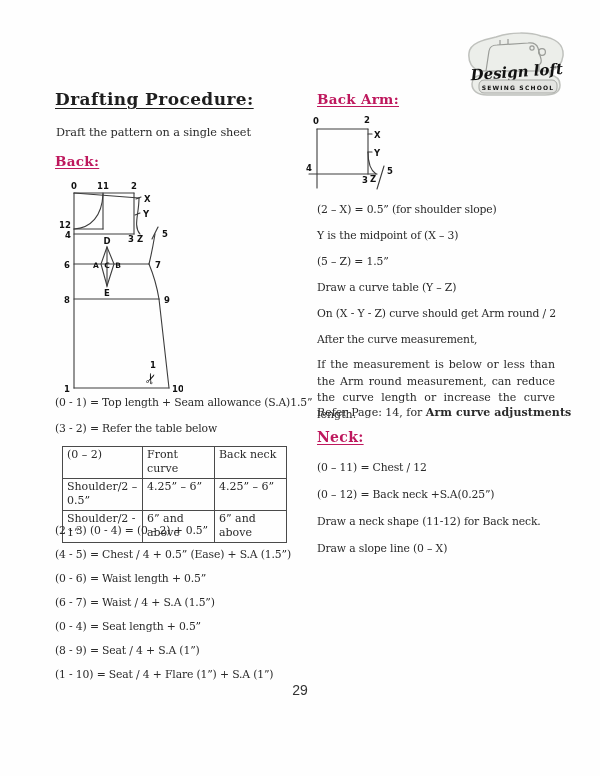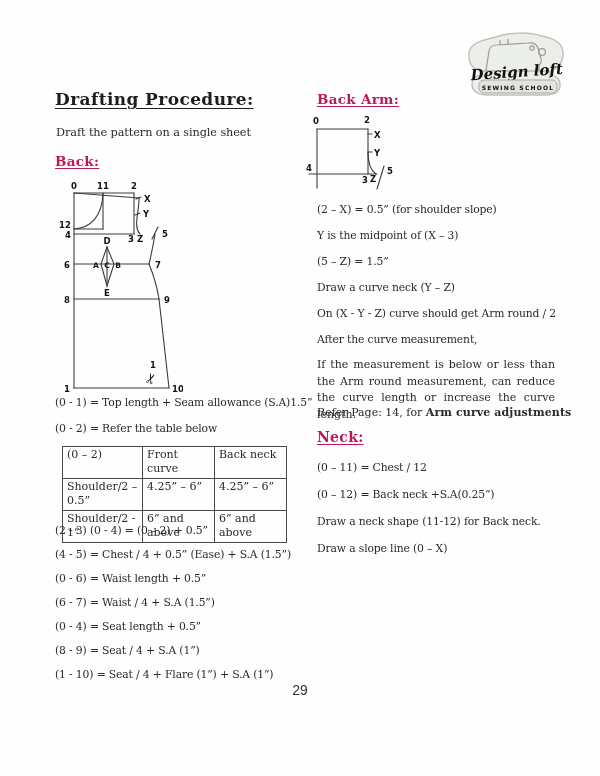--- a/index.html
+++ b/index.html
@@ -97,21 +97,21 @@
       <text x="109" y="127">9</text>
       <text x="12" y="216" text-anchor="middle">1</text>
       <text x="117" y="216">10</text>
       <text x="98" y="192" text-anchor="middle">1</text>
       <text x="89" y="208" font-size="14" transform="rotate(-70 95 202)">✂</text>
     </g>
   </svg>
 
   <div class="abs line-list wide" style="left:55px;top:396px;">
     <p>(0 - 1) = Top length + Seam allowance (S.A)1.5”</p>
-    <p>(0 - 2) = Refer the table below</p>
+    <p>(3 - 2) = Refer the table below</p>
   </div>
 
   <table class="spec abs" style="left:62px;top:446px;width:224px;">
     <colgroup>
         <col style="width:80px">
         <col style="width:72px">
         <col style="width:72px">
       </colgroup>
     <tbody>
         <tr>
@@ -162,21 +162,21 @@
       <text x="59" y="73" text-anchor="middle">3</text>
       <text x="67" y="72" text-anchor="middle">Z</text>
       <text x="81" y="64">5</text>
     </g>
   </svg>
 
   <div class="abs line-list wide" style="left:317px;top:203px;">
     <p>(2 – X) = 0.5” (for shoulder slope)</p>
     <p>Y is the midpoint of (X – 3)</p>
     <p>(5 – Z) = 1.5”</p>
-    <p>Draw a curve neck (Y – Z)</p>
+    <p>Draw a curve table (Y – Z)</p>
     <p>On (X - Y - Z) curve should get Arm round / 2</p>
     <p>After the curve measurement,</p>
   </div>
 
   <p class="abs para" style="left:317px;top:357px;width:238px;">If the measurement is below or less than the Arm round measurement, can reduce the curve length or increase the curve length.</p>
 
   <div class="abs refer" style="left:317px;top:406px;">
     <span>Refer Page: 14, for </span><b>Arm curve adjustments</b>
   </div>
 

